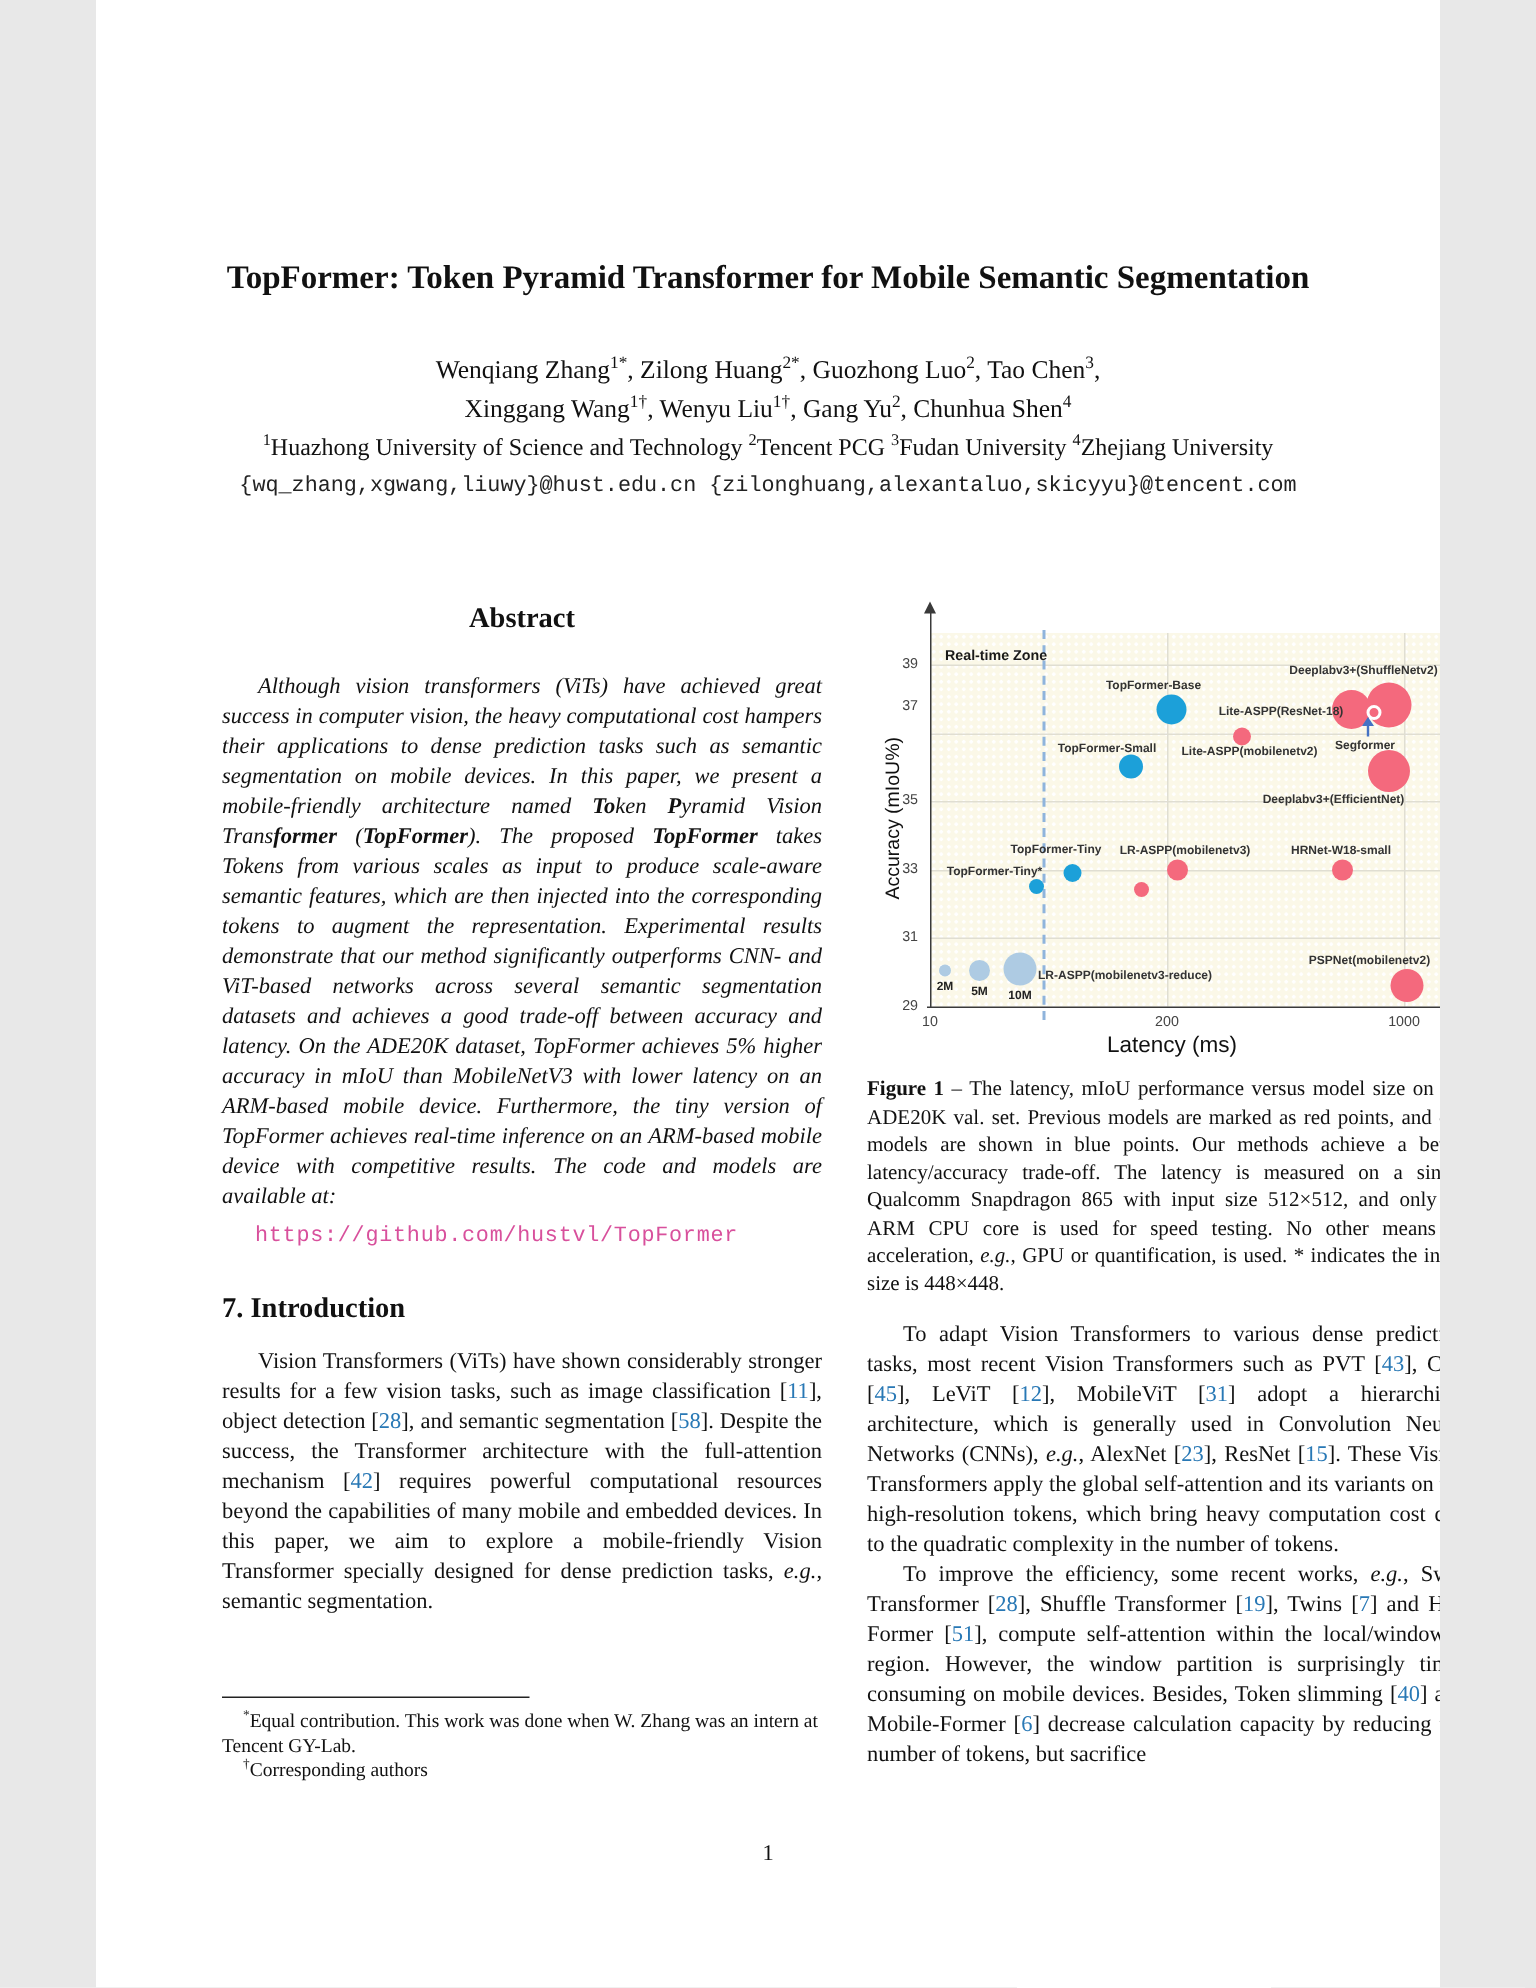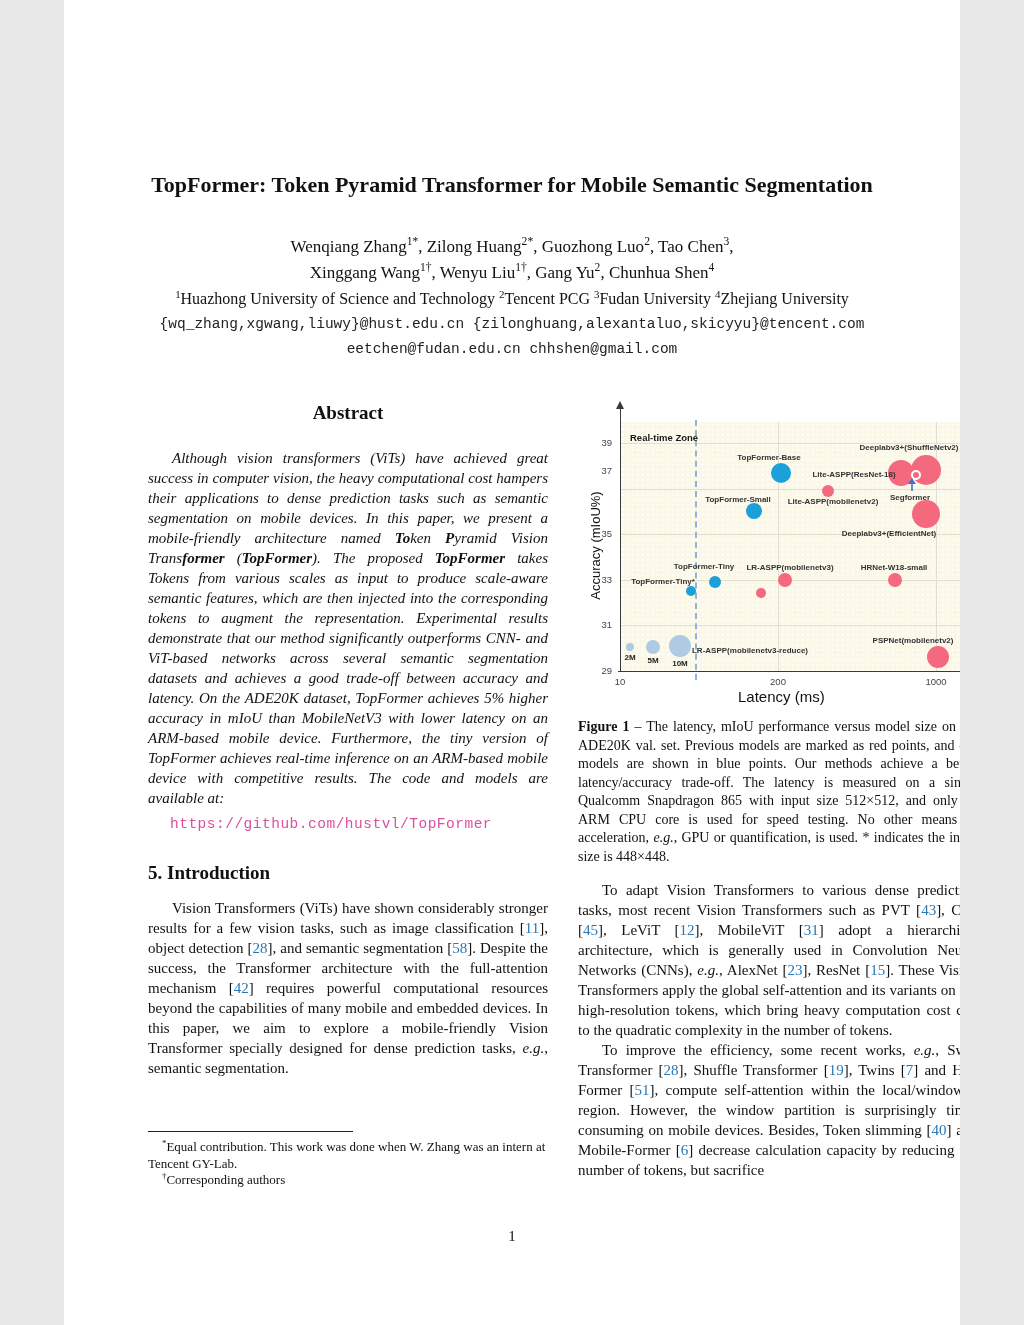--- a/index.html
+++ b/index.html
@@ -85,27 +85,26 @@
 </head>
 <body>
 
 <div class="page">
 
   <div class="title">TopFormer: Token Pyramid Transformer for Mobile Semantic Segmentation</div>
   <div class="authors1"><span>Wenqiang Zhang</span><sup>1*</sup><span>, Zilong Huang</span><sup>2*</sup><span>, Guozhong Luo</span><sup>2</sup><span>, Tao Chen</span><sup>3</sup><span>,</span></div>
   <div class="authors2"><span>Xinggang Wang</span><sup>1†</sup><span>, Wenyu Liu</span><sup>1†</sup><span>, Gang Yu</span><sup>2</sup><span>, Chunhua Shen</span><sup>4</sup></div>
   <div class="affils"><sup>1</sup><span>Huazhong University of Science and Technology </span><sup>2</sup><span>Tencent PCG  </span><sup>3</sup><span>Fudan University </span><sup>4</sup><span>Zhejiang University</span></div>
   <div class="emails1">{wq_zhang,xgwang,liuwy}@hust.edu.cn {zilonghuang,alexantaluo,skicyyu}@tencent.com</div>
-  <div class="emails2">eetchen@fudan.edu.cn chhshen@gmail.com</div>
 
   <div class="col-left">
     <div class="abstract-h">Abstract</div>
     <p class="abstract-p"><span>Although vision transformers (ViTs) have achieved great success in computer vision, the heavy computational cost hampers their applications to dense prediction tasks such as semantic segmentation on mobile devices. In this paper, we present a mobile-friendly architecture named </span><span class="rt-bi">To</span><span>ken </span><span class="rt-bi">P</span><span>yramid Vision Trans</span><span class="rt-bi">former</span><span> (</span><span class="rt-bi">TopFormer</span><span>). The proposed </span><span class="rt-bi">TopFormer</span><span> takes Tokens from various scales as input to produce scale-aware semantic features, which are then injected into the corresponding tokens to augment the representation. Experimental results demonstrate that our method significantly outperforms CNN- and ViT-based networks across several semantic segmentation datasets and achieves a good trade-off between accuracy and latency. On the ADE20K dataset, TopFormer achieves 5% higher accuracy in mIoU than MobileNetV3 with lower latency on an ARM-based mobile device. Furthermore, the tiny version of TopFormer achieves real-time inference on an ARM-based mobile device with competitive results. The code and models are available at:</span></p>
     <div class="code-link">https://github.com/hustvl/TopFormer</div>
-    <div class="sec-h">5. Introduction</div>
+    <div class="sec-h">7. Introduction</div>
     <p class="body-p"><span>Vision Transformers (ViTs) have shown considerably stronger results for a few vision tasks, such as image classification [</span><span class="rt-c">11</span><span>], object detection [</span><span class="rt-c">28</span><span>], and semantic segmentation [</span><span class="rt-c">58</span><span>]. Despite the success, the Transformer architecture with the full-attention mechanism [</span><span class="rt-c">42</span><span>] requires powerful computational resources beyond the capabilities of many mobile and embedded devices. In this paper, we aim to explore a mobile-friendly Vision Transformer specially designed for dense prediction tasks, </span><span class="rt-i">e.g.</span><span>, semantic segmentation.</span></p>
   </div>
 
   <div class="footnote">
     <div class="footnote-rule"></div>
     <p><sup>*</sup><span>Equal contribution. This work was done when W. Zhang was an intern at Tencent GY-Lab.</span></p>
     <p><sup>†</sup><span>Corresponding authors</span></p>
   </div>
 
   <div class="col-right">

